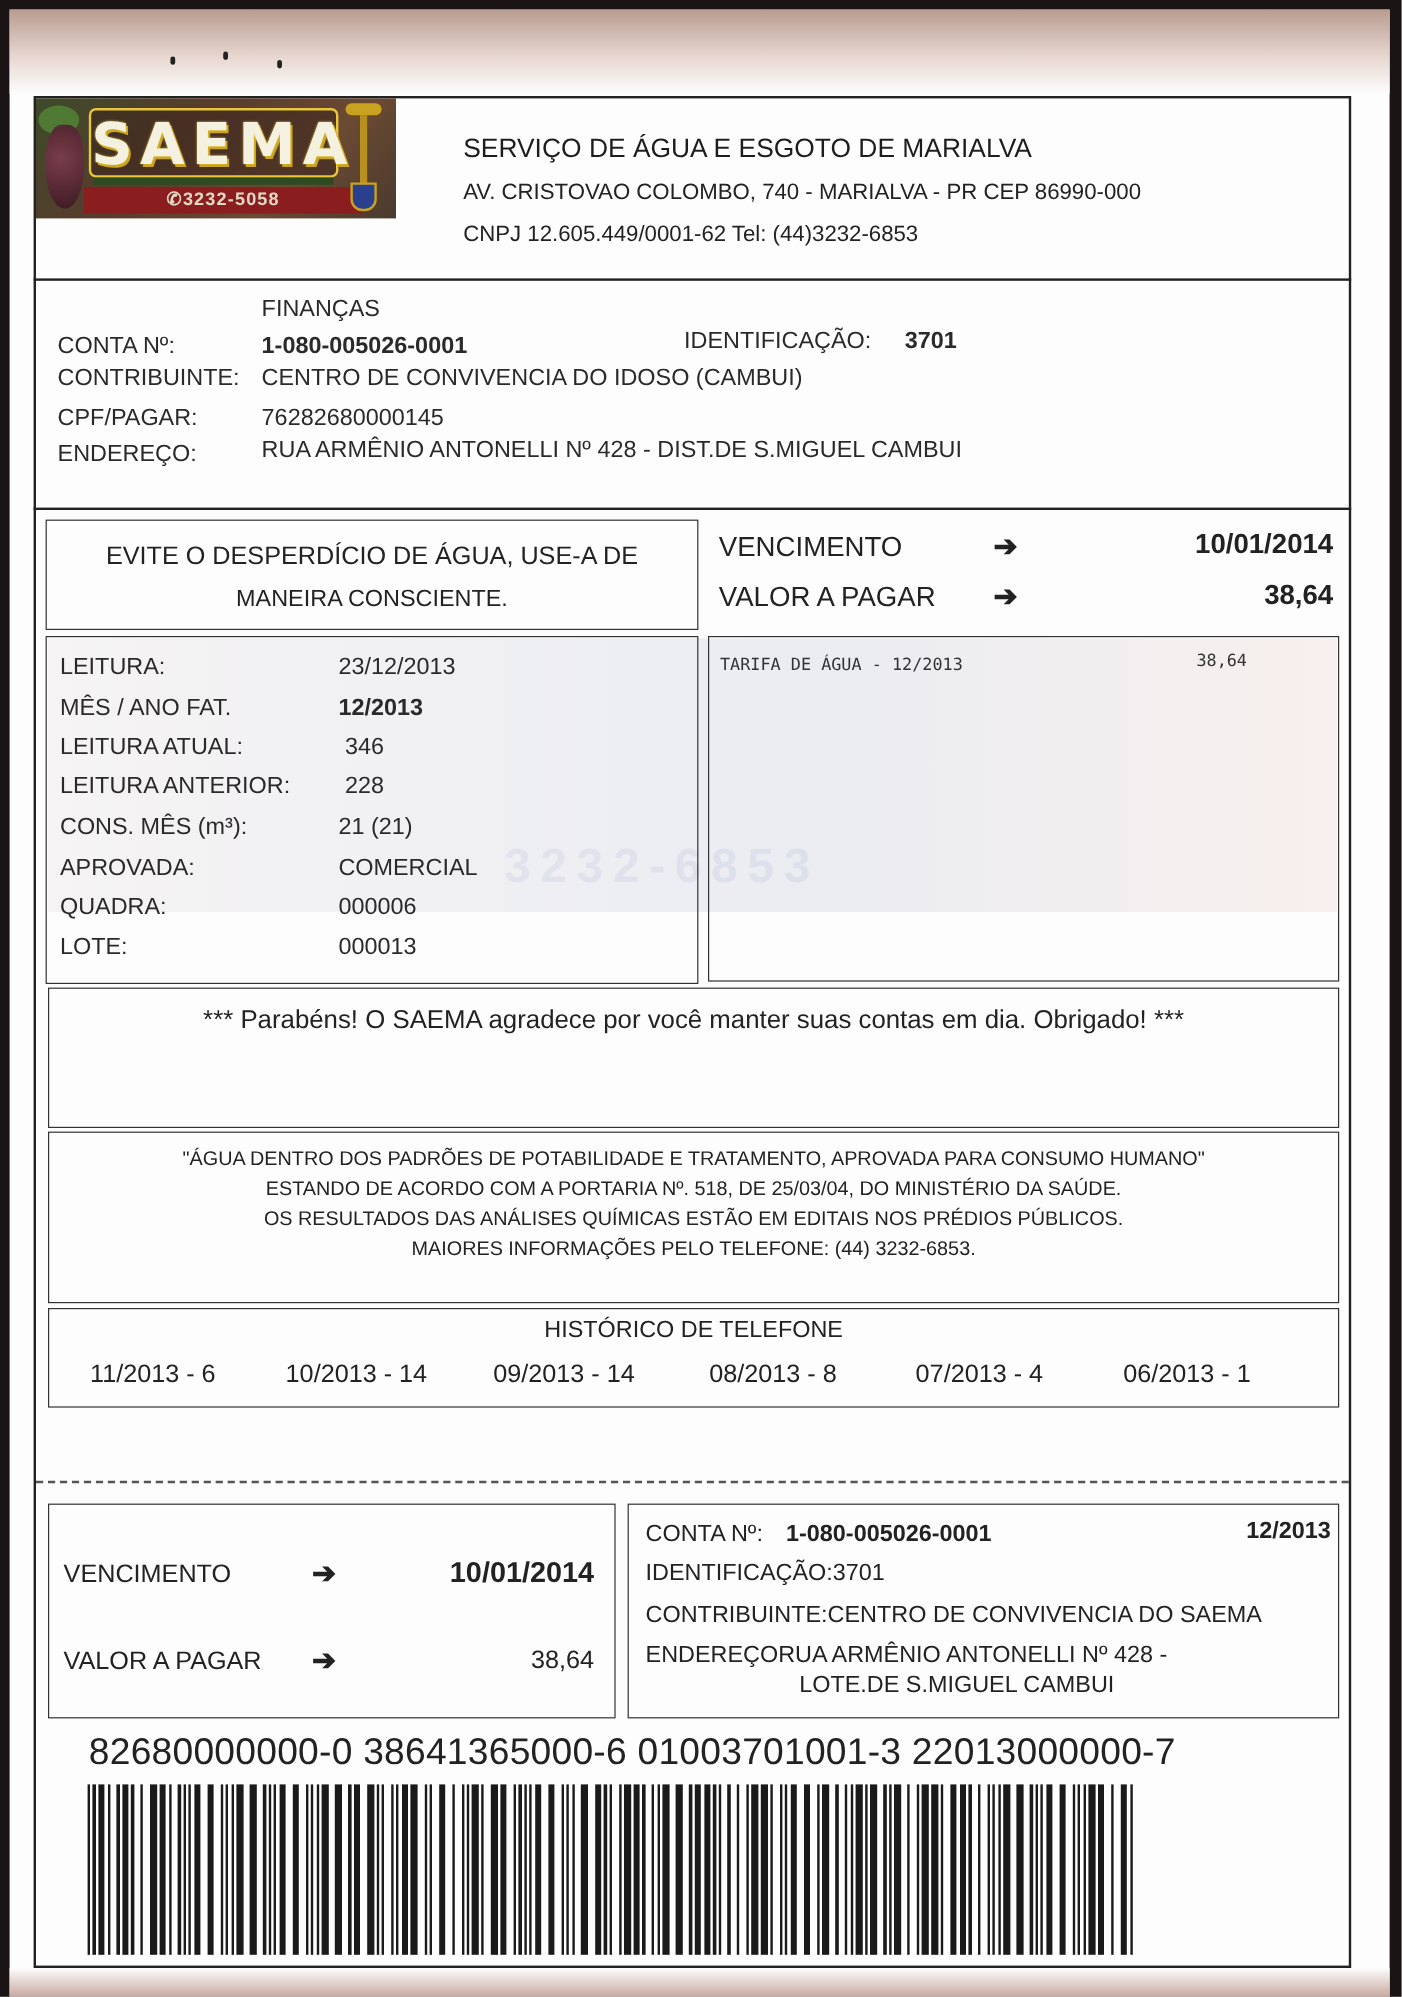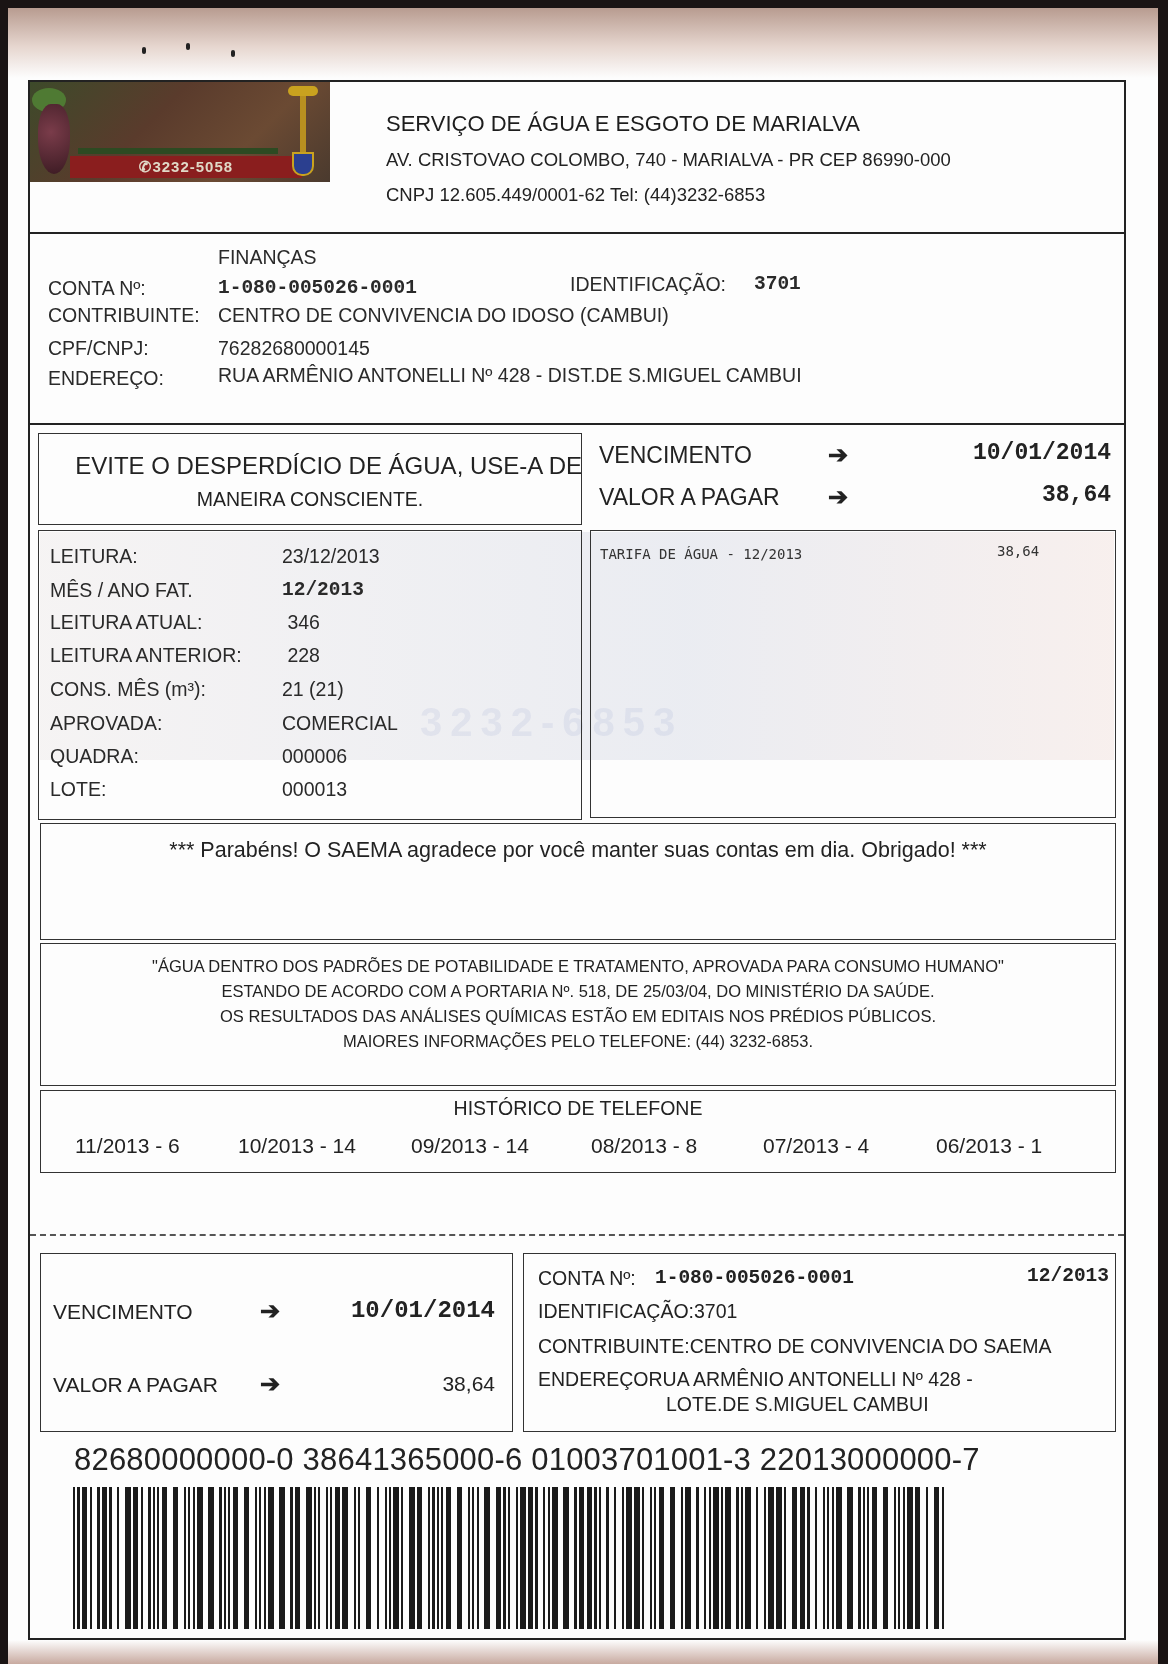--- a/index.html
+++ b/index.html
@@ -18,21 +18,21 @@
   }
   .paper-bottom-stain {
     position:absolute; left:8px; top:1640px; width:1150px; height:24px;
     background:linear-gradient(to bottom,#fdfdfd,#c8aaa0);
   }
   .punch { position:absolute; width:4px; height:7px; background:#222; border-radius:2px; }
   .frame { position:absolute; left:28px; top:80px; width:1098px; height:1560px; border:2px solid #222; box-sizing:border-box; }
   .box { position:absolute; border:1.5px solid #333; box-sizing:border-box; }
   .hline { position:absolute; height:0; border-top:2px solid #222; }
   .t { position:absolute; white-space:nowrap; }
-  .b { font-weight:bold;font-family:Liberation Mono, monospace; }
+  .b { font-weight:bold; }
 
   
   .logo {
     position:absolute; left:30px; top:82px; width:300px; height:100px;
     background:linear-gradient(135deg,#3d4a2a 0%,#5a3b2c 40%,#6b4a33 70%,#4a3a2e 100%);
     overflow:hidden;
   }
   .logo .grapes { position:absolute; left:8px; top:22px; width:32px; height:70px; border-radius:40% 40% 50% 50%;
     background:radial-gradient(circle at 40% 40%,#7a3c4a,#3a1a22); }
   .logo .leaf { position:absolute; left:2px; top:6px; width:34px; height:24px; background:#4f7a33; border-radius:50%; }
@@ -84,46 +84,47 @@
 <div class="paper-bottom-stain"></div>
 <div class="punch" style="left:142px;top:47px;"></div>
 <div class="punch" style="left:186px;top:43px;"></div>
 <div class="punch" style="left:231px;top:50px;"></div>
 
 <div class="frame"></div>
 
 <div class="logo">
   <div class="leaf"></div>
   <div class="grapes"></div>
+  <div class="word">SAEMA</div>
   <div class="sub"></div>
   <div class="phone">✆3232-5058</div>
   <div class="valve"></div>
   <div class="valve-stem"></div>
   <div class="crest"></div>
 </div>
 <div class="t hdr1">SERVIÇO DE ÁGUA E ESGOTO DE MARIALVA</div>
 <div class="t hdr2">AV. CRISTOVAO COLOMBO, 740 - MARIALVA - PR  CEP 86990-000</div>
 <div class="t hdr3">CNPJ 12.605.449/0001-62   Tel: (44)3232-6853</div>
 <div class="hline" style="left:28px;top:232px;width:1098px;"></div>
 
 <div class="t info" style="left:218px;top:246px;">FINANÇAS</div>
 <div class="t info" style="left:48px;top:277px;">CONTA Nº:</div>
 <div class="t info b" style="left:218px;top:277px;">1-080-005026-0001</div>
 <div class="t info" style="left:570px;top:273px;">IDENTIFICAÇÃO:</div>
 <div class="t info b" style="left:754px;top:273px;">3701</div>
 <div class="t info" style="left:48px;top:304px;">CONTRIBUINTE:</div>
 <div class="t info" style="left:218px;top:304px;">CENTRO DE CONVIVENCIA DO IDOSO (CAMBUI)</div>
-<div class="t info" style="left:48px;top:337px;">CPF/CNPJ:</div>
+<div class="t info" style="left:48px;top:337px;">CPF/PAGAR:</div>
 <div class="t info" style="left:218px;top:337px;">76282680000145</div>
 <div class="t info" style="left:48px;top:367px;">ENDEREÇO:</div>
 <div class="t info" style="left:218px;top:364px;">RUA ARMÊNIO ANTONELLI Nº 428 - DIST.DE S.MIGUEL CAMBUI</div>
 <div class="hline" style="left:28px;top:423px;width:1098px;"></div>
 
 <div class="box" style="left:38px;top:433px;width:544px;height:92px;"></div>
-<div class="t" style="left:38px;top:452px;width:544px;text-align:right;font-size:24px;">EVITE O DESPERDÍCIO DE ÁGUA, USE-A DE</div>
+<div class="t" style="left:38px;top:452px;width:544px;text-align:center;font-size:21px;">EVITE O DESPERDÍCIO DE ÁGUA, USE-A DE</div>
 <div class="t" style="left:38px;top:488px;width:544px;text-align:center;font-size:19.5px;">MANEIRA CONSCIENTE.</div>
 
 <div class="t big" style="left:599px;top:442px;">VENCIMENTO</div>
 <div class="t arrow" style="left:828px;top:441px;">➔</div>
 <div class="t big b" style="right:57px;top:440px;">10/01/2014</div>
 <div class="t big" style="left:599px;top:484px;">VALOR A PAGAR</div>
 <div class="t arrow" style="left:828px;top:483px;">➔</div>
 <div class="t big b" style="right:57px;top:482px;">38,64</div>
 
 <div class="watermark"></div>

